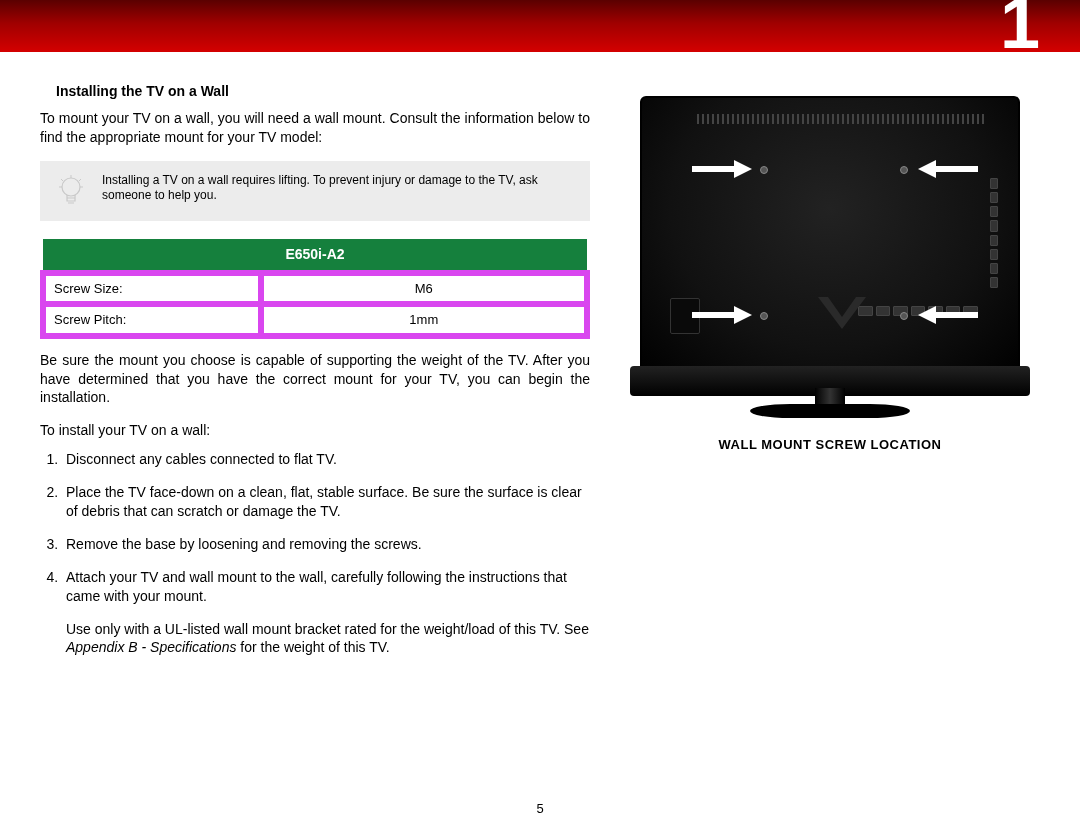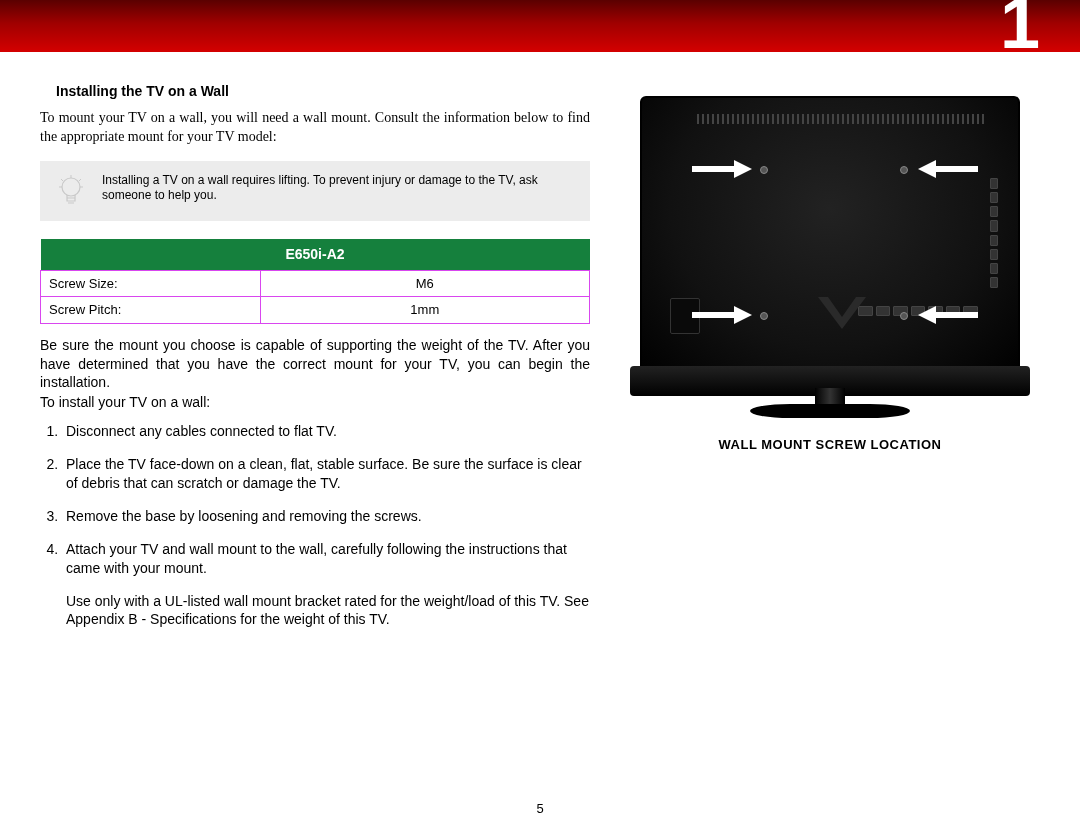--- a/index.html
+++ b/index.html
@@ -41,21 +41,21 @@
     display: flex;
     flex-direction: column;
     align-items: center;
   }
   .section-title {
     font-weight: bold;
     font-size: 14px;
     margin-bottom: 8px;
     padding-left: 16px;
   }
-  .intro { margin-bottom: 14px; text-align: justify; font-family: Liberation Serif, serif; }
+  .intro { margin-bottom: 14px; text-align: justify; }
   .callout {
     background: #ececec;
     padding: 12px 14px;
     display: flex;
     align-items: flex-start;
     gap: 14px;
     margin-bottom: 18px;
     font-size: 12px;
     line-height: 1.3;
   }
@@ -74,31 +74,31 @@
   }
   .spec-table th {
     background: #15803d;
     color: #fff;
     font-weight: bold;
     text-align: center;
     padding: 6px;
     font-size: 14px;
   }
   .spec-table td {
-    border: 1px solid #d946ef;
+    border: 6px solid #d946ef;
     padding: 4px 8px;
   }
   .spec-table td.label { width: 40%; }
   .spec-table td.val { text-align: center; }
-  .para { text-align: justify; margin-bottom: 1px; }
+  .para { text-align: justify; margin-bottom: 14px; }
   .lead { margin-bottom: 10px; }
   ol.steps { padding-left: 22px; }
   ol.steps li { margin-bottom: 14px; padding-left: 4px; line-height: 1.35; }
   .step-extra { margin-top: 14px; }
-  .appendix-ref { }
+  .appendix-ref { font-style: italic; }
   .tv-figure {
     width: 400px;
     height: 335px;
     position: relative;
     margin-top: 6px;
   }
   .tv-back {
     position: absolute;
     left: 10px; top: 8px;
     width: 380px; height: 280px;

